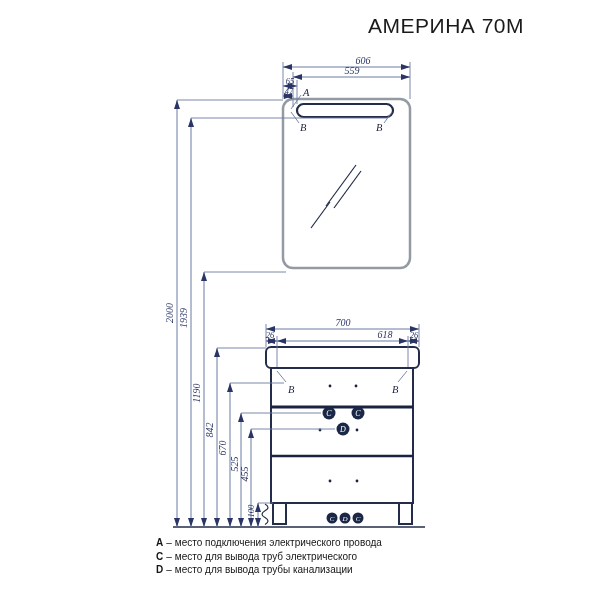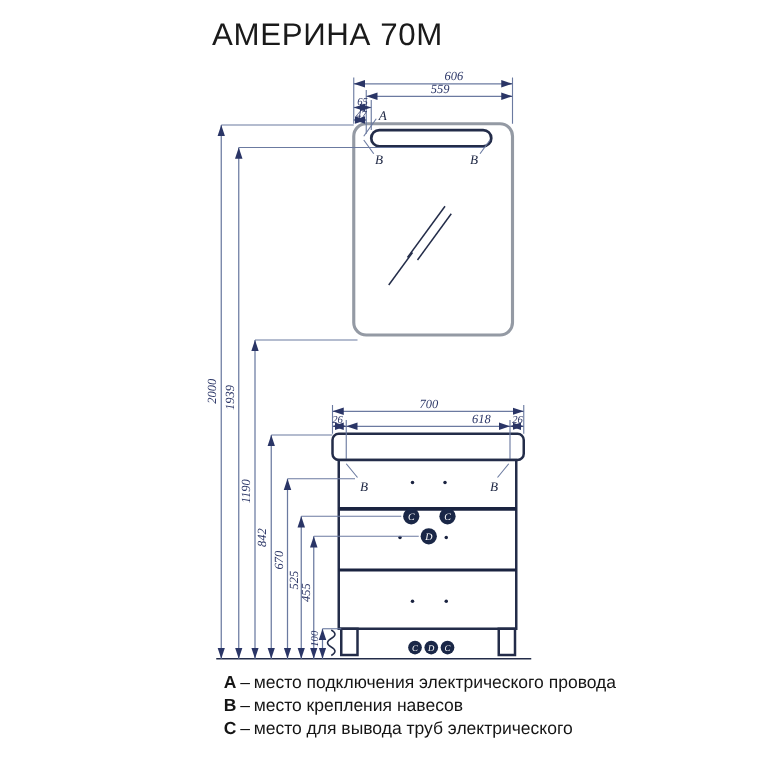--- a/index.html
+++ b/index.html
@@ -1,30 +1,30 @@
 <!DOCTYPE html>
 <html><head>
 <meta charset="utf-8">
 <style>
   html,body{margin:0;padding:0;background:#ffffff;}
   #page{position:relative;width:608px;height:608px;background:#ffffff;overflow:hidden;
         font-family:"Liberation Sans",sans-serif;}
-  #title{position:absolute;left:0;top:14px;width:524px;text-align:center;
-         font-size:25px;letter-spacing:0.5px;color:#1a1a1a;font-weight:400;}
+  #title{position:absolute;left:0;top:14px;width:524px;text-align:right;
+         font-size:21px;letter-spacing:0.5px;color:#1a1a1a;font-weight:400;}
   svg{position:absolute;left:0;top:0;}
   .dimtxt{font-family:"Liberation Serif",serif;font-style:italic;font-size:10px;fill:#2a3566;}
   .dimtxt-sm{font-family:"Liberation Serif",serif;font-style:italic;font-size:8.5px;fill:#2a3566;}
   .ptlbl{font-family:"Liberation Serif",serif;font-style:italic;font-size:10.5px;fill:#1a2340;}
   .circlbl{font-family:"Liberation Serif",serif;font-style:italic;font-size:8px;fill:#ffffff;}
   .circlbl-sm{font-family:"Liberation Serif",serif;font-style:italic;font-size:7px;fill:#ffffff;}
   .dimline{stroke:#6b7aa0;stroke-width:1;fill:none;}
   .extline{stroke:#6b7aa0;stroke-width:0.9;fill:none;}
   .cab{stroke:#232c49;stroke-width:2;fill:#ffffff;}
   .thin{stroke:#232c49;stroke-width:1.2;fill:none;}
-  #legend{position:absolute;left:179px;top:537px;font-size:14px;color:#151515;}
+  #legend{position:absolute;left:156px;top:537px;font-size:10px;color:#151515;}
   .leg-row{margin-bottom:2.6px;white-space:nowrap;}
   .leg-key{font-weight:700;}
   .leg-sep{padding:0 3px;}
 </style>
 </head>
 <body>
 
 <div id="page">
 
   <div id="title">АМЕРИНА 70М</div>
@@ -167,17 +167,17 @@
       <text x="248" y="474" text-anchor="middle" transform="rotate(-90 248 474)" class="dimtxt">455</text>
 
       <line x1="258" y1="503" x2="273" y2="503" class="extline"></line>
       <line x1="258" y1="503" x2="258" y2="527" class="dimline" marker-start="url(#ah)" marker-end="url(#ah)"></line>
       <text x="254" y="511" text-anchor="middle" transform="rotate(-90 254 511)" class="dimtxt-sm">100</text>
     </g>
   </svg>
 
   <div id="legend">
     <div class="leg-row"><span class="leg-key">A</span><span class="leg-sep">–</span><span>место подключения электрического провода</span></div>
-    <div class="leg-row"><span class="leg-key">B</span><span class="leg-sep">–</span><span>место крепления навесов</span></div>
     <div class="leg-row"><span class="leg-key">C</span><span class="leg-sep">–</span><span>место для вывода труб электрического</span></div>
+    <div class="leg-row"><span class="leg-key">D</span><span class="leg-sep">–</span><span>место для вывода трубы канализации</span></div>
   </div>
 
 </div>
 
 </body></html>

